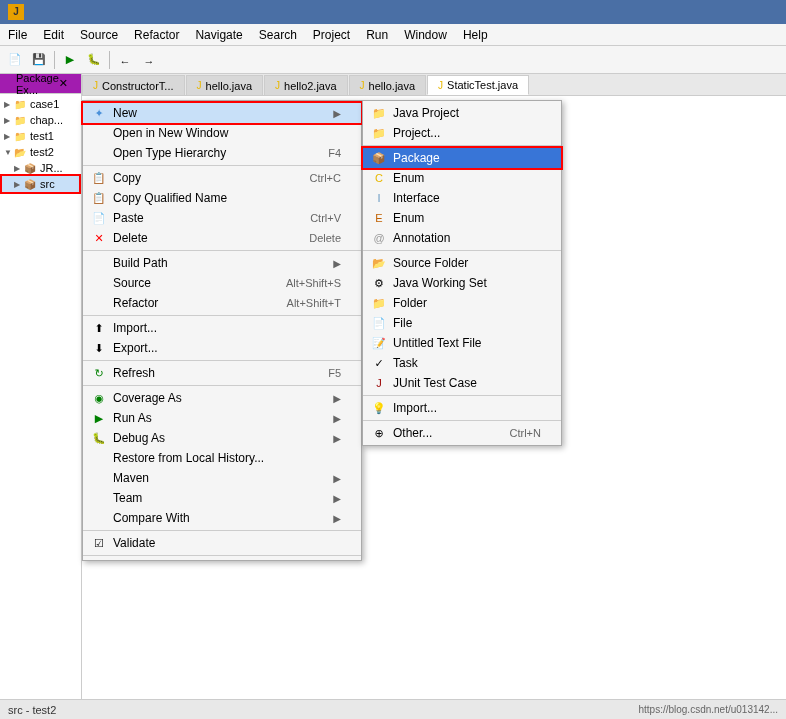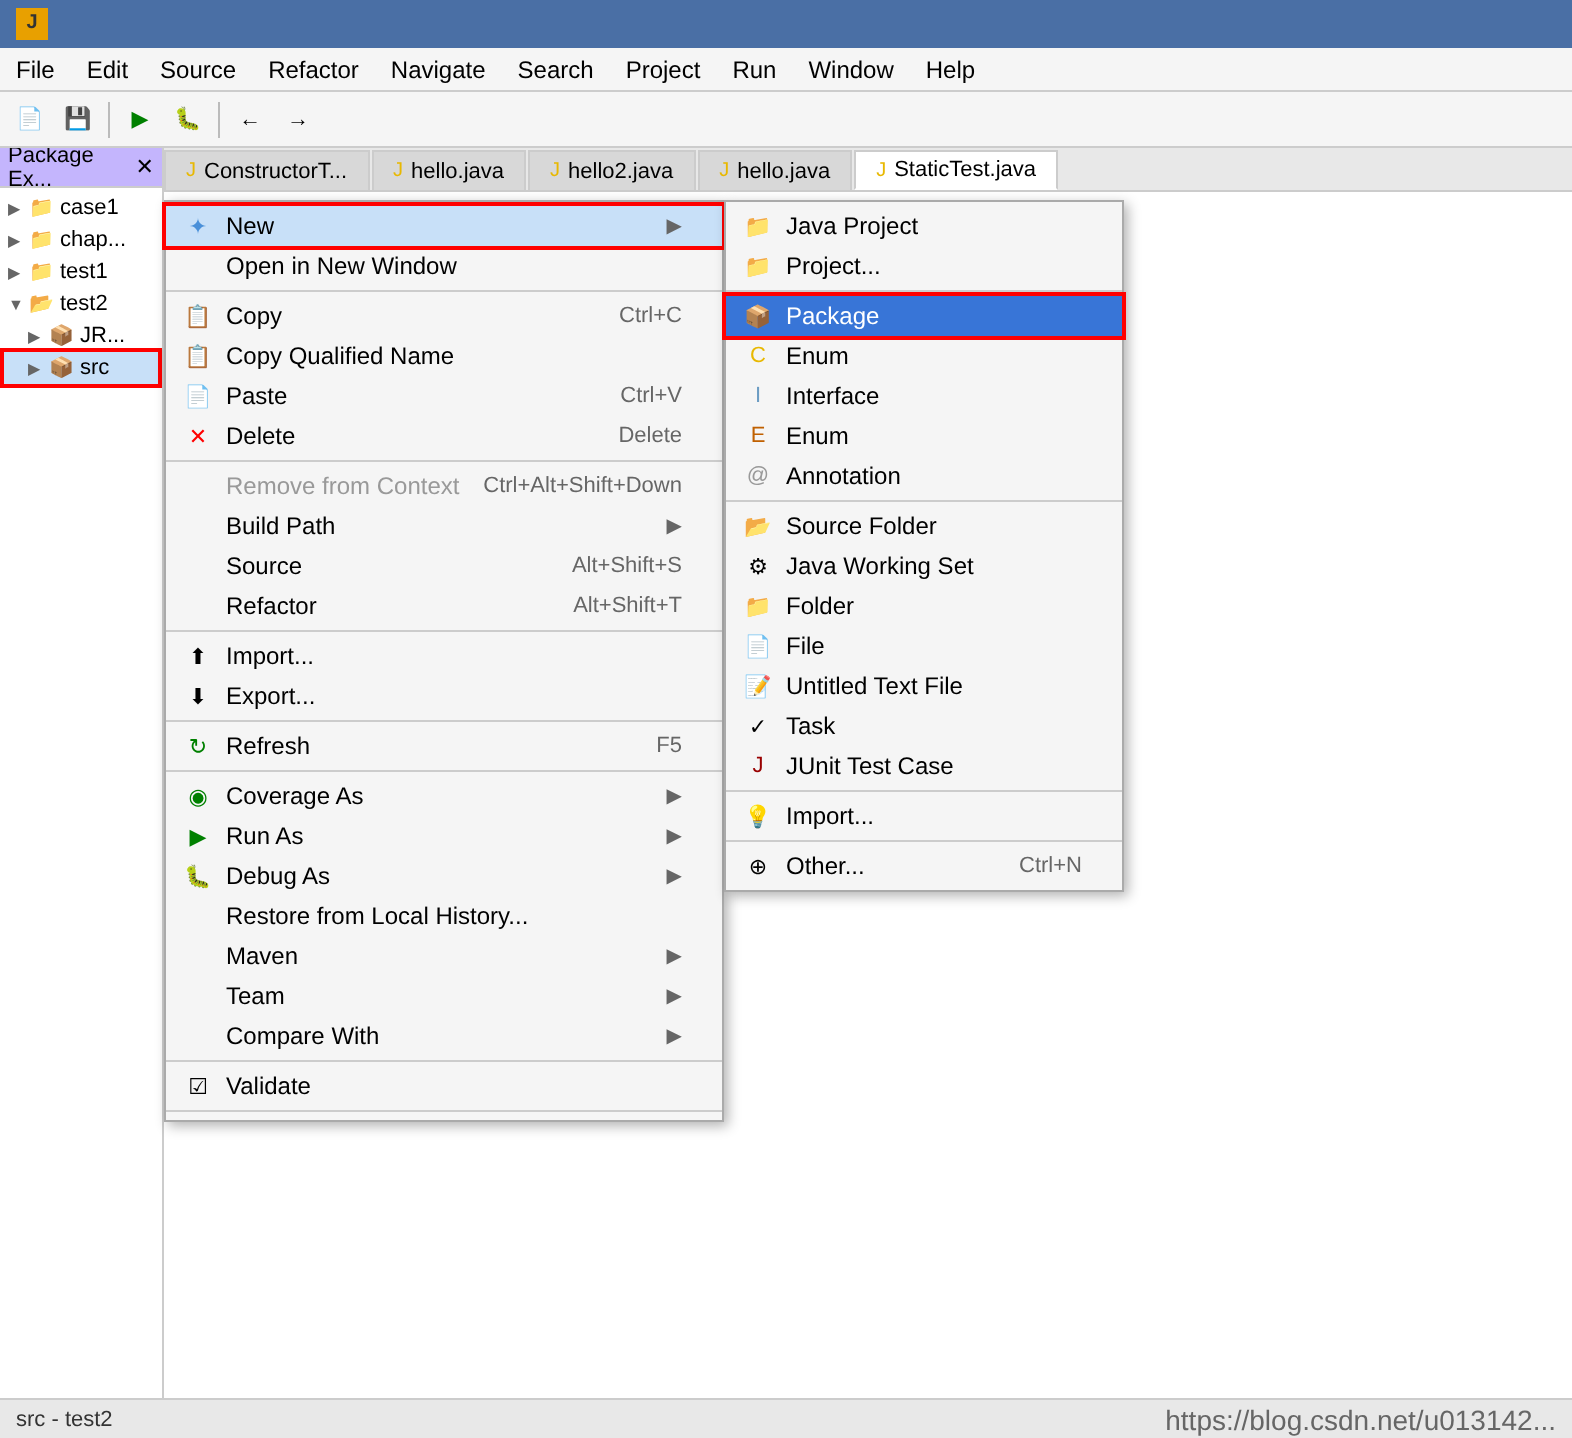--- a/index.html
+++ b/index.html
@@ -88,23 +88,23 @@
 
     
     #sidebar {
       width: 82px;
       background: #fff;
       border-right: 1px solid #ccc;
       overflow: hidden;
       position: relative;
     }
     #sidebar-header {
-      background: #c4b5fd;
+      background: #a21caf;
       border-bottom: 1px solid #ccc;
-      padding: 2px 4px;
+      padding: 2px 16px;
       font-size: 11px;
       display: flex;
       align-items: center;
       justify-content: flex-start;
       height: 20px;
     }
     .sidebar-tree {
       padding: 2px;
       font-size: 11px;
     }
@@ -419,20 +419,24 @@
   <div id="primary-menu">
 
     <div class="menu-item new-highlight-box">
       <span class="menu-item-icon" style="color:#4a90d9;">✦</span>
       <span>New</span>
       <span class="submenu-arrow">▶</span>
     </div>
     <div class="menu-item">
       <span>Open in New Window</span>
     </div>
+    <div class="menu-item">
+      <span>Open Type Hierarchy</span>
+      <span class="shortcut">F4</span>
+    </div>
     <div class="menu-separator"></div>
     <div class="menu-item">
       <span class="menu-item-icon">📋</span>
       <span>Copy</span>
       <span class="shortcut">Ctrl+C</span>
     </div>
     <div class="menu-item">
       <span class="menu-item-icon">📋</span>
       <span>Copy Qualified Name</span>
     </div>
@@ -440,24 +444,20 @@
       <span class="menu-item-icon">📄</span>
       <span>Paste</span>
       <span class="shortcut">Ctrl+V</span>
     </div>
     <div class="menu-item">
       <span class="menu-item-icon" style="color:red;">✕</span>
       <span>Delete</span>
       <span class="shortcut">Delete</span>
     </div>
     <div class="menu-separator"></div>
-    <div class="menu-item disabled">
-      <span>Remove from Context</span>
-      <span class="shortcut">Ctrl+Alt+Shift+Down</span>
-    </div>
     <div class="menu-item">
       <span>Build Path</span>
       <span class="submenu-arrow">▶</span>
     </div>
     <div class="menu-item">
       <span>Source</span>
       <span class="shortcut">Alt+Shift+S</span>
     </div>
     <div class="menu-item">
       <span>Refactor</span>
@@ -585,14 +585,14 @@
     <div class="submenu-item">
       <span class="submenu-item-icon">⊕</span>
       <span>Other...</span>
       <span class="shortcut" style="margin-left:auto;color:#666;font-size:11px;">Ctrl+N</span>
     </div>
   </div>
 </div>
 
 <div id="status-bar">
   <span>src - test2</span>
-  <span style="font-size:14px;color:#666;">https://blog.csdn.net/u013142...</span>
+  <span style="font-size:10px;color:#666;">https://blog.csdn.net/u013142...</span>
 </div>
 
 </body></html>

